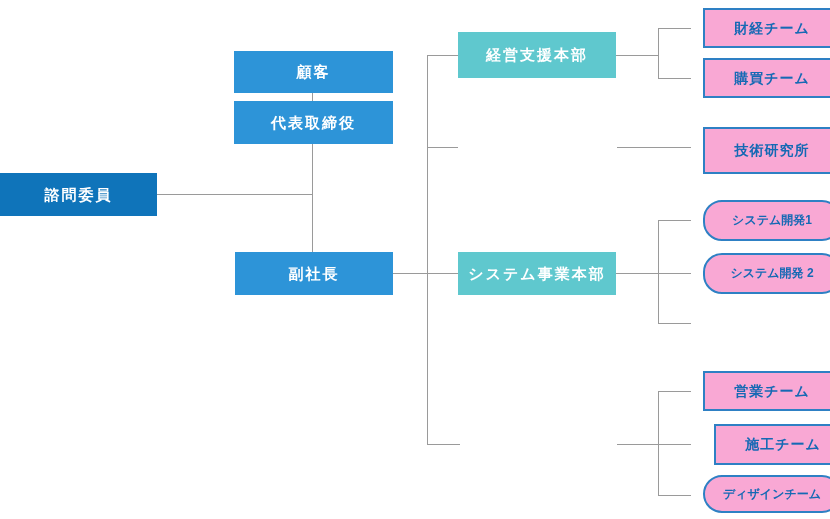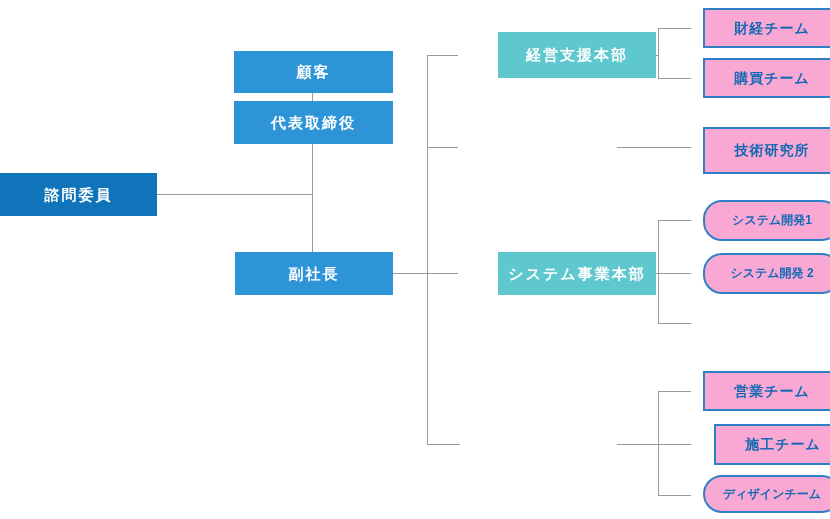--- a/index.html
+++ b/index.html
@@ -26,21 +26,21 @@
     text-align:center;
     color:#ffffff;
     font-size:15px;
     letter-spacing:2px;
     font-weight:600;
     line-height:1.2;
     white-space:nowrap;
   }
   .node.dark{background:var(--primary-dark,#0f74ba);}
   .node.blue{background:var(--primary,#2d94d8);}
-  .node.teal{background:var(--teal,#5fc8ce);margin-left:40px;}
+  .node.teal{background:var(--teal,#5fc8ce);}
   .node.long{font-size:12.5px;letter-spacing:0;}
   .node.leaf{
     background:#f9a8d4;
     border:2px solid var(--outline,#2e80c4);
     color:var(--outline-text,#1569b4);
     font-size:14px;
     letter-spacing:1px;
     margin-left:12px;
   }
   .node.leaf.small{font-size:12px;letter-spacing:0;border-radius:19px;}

